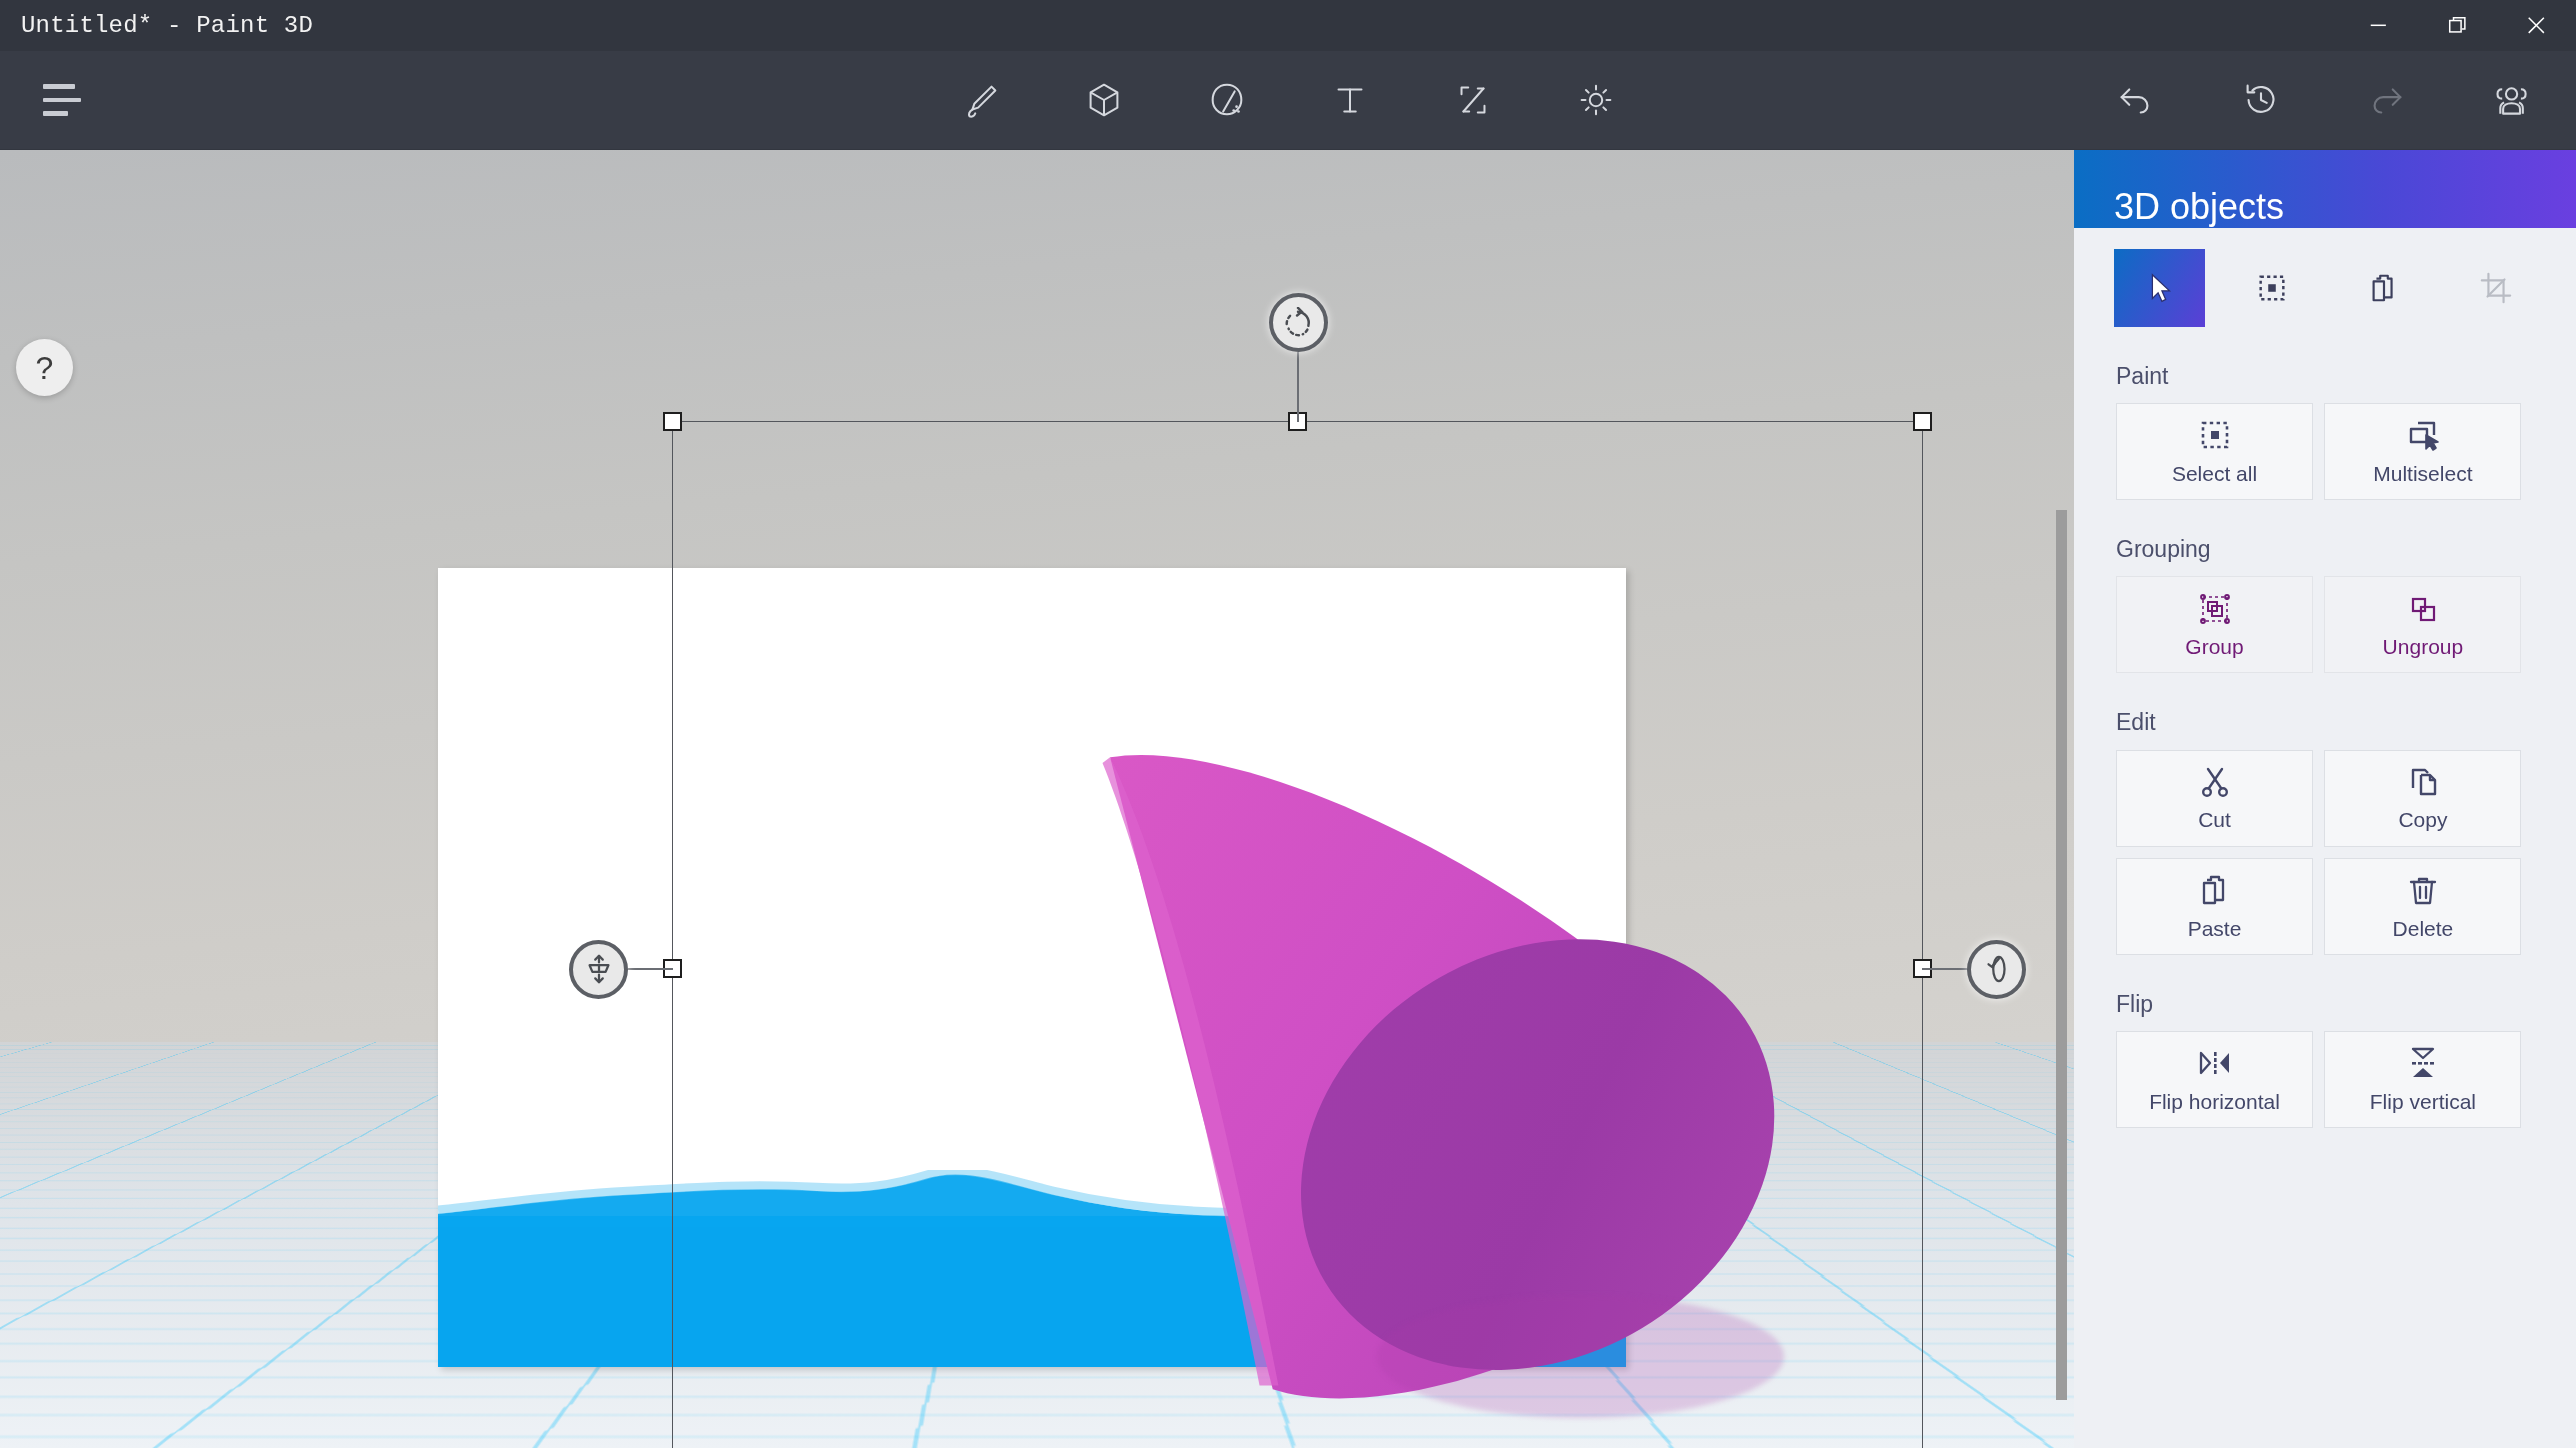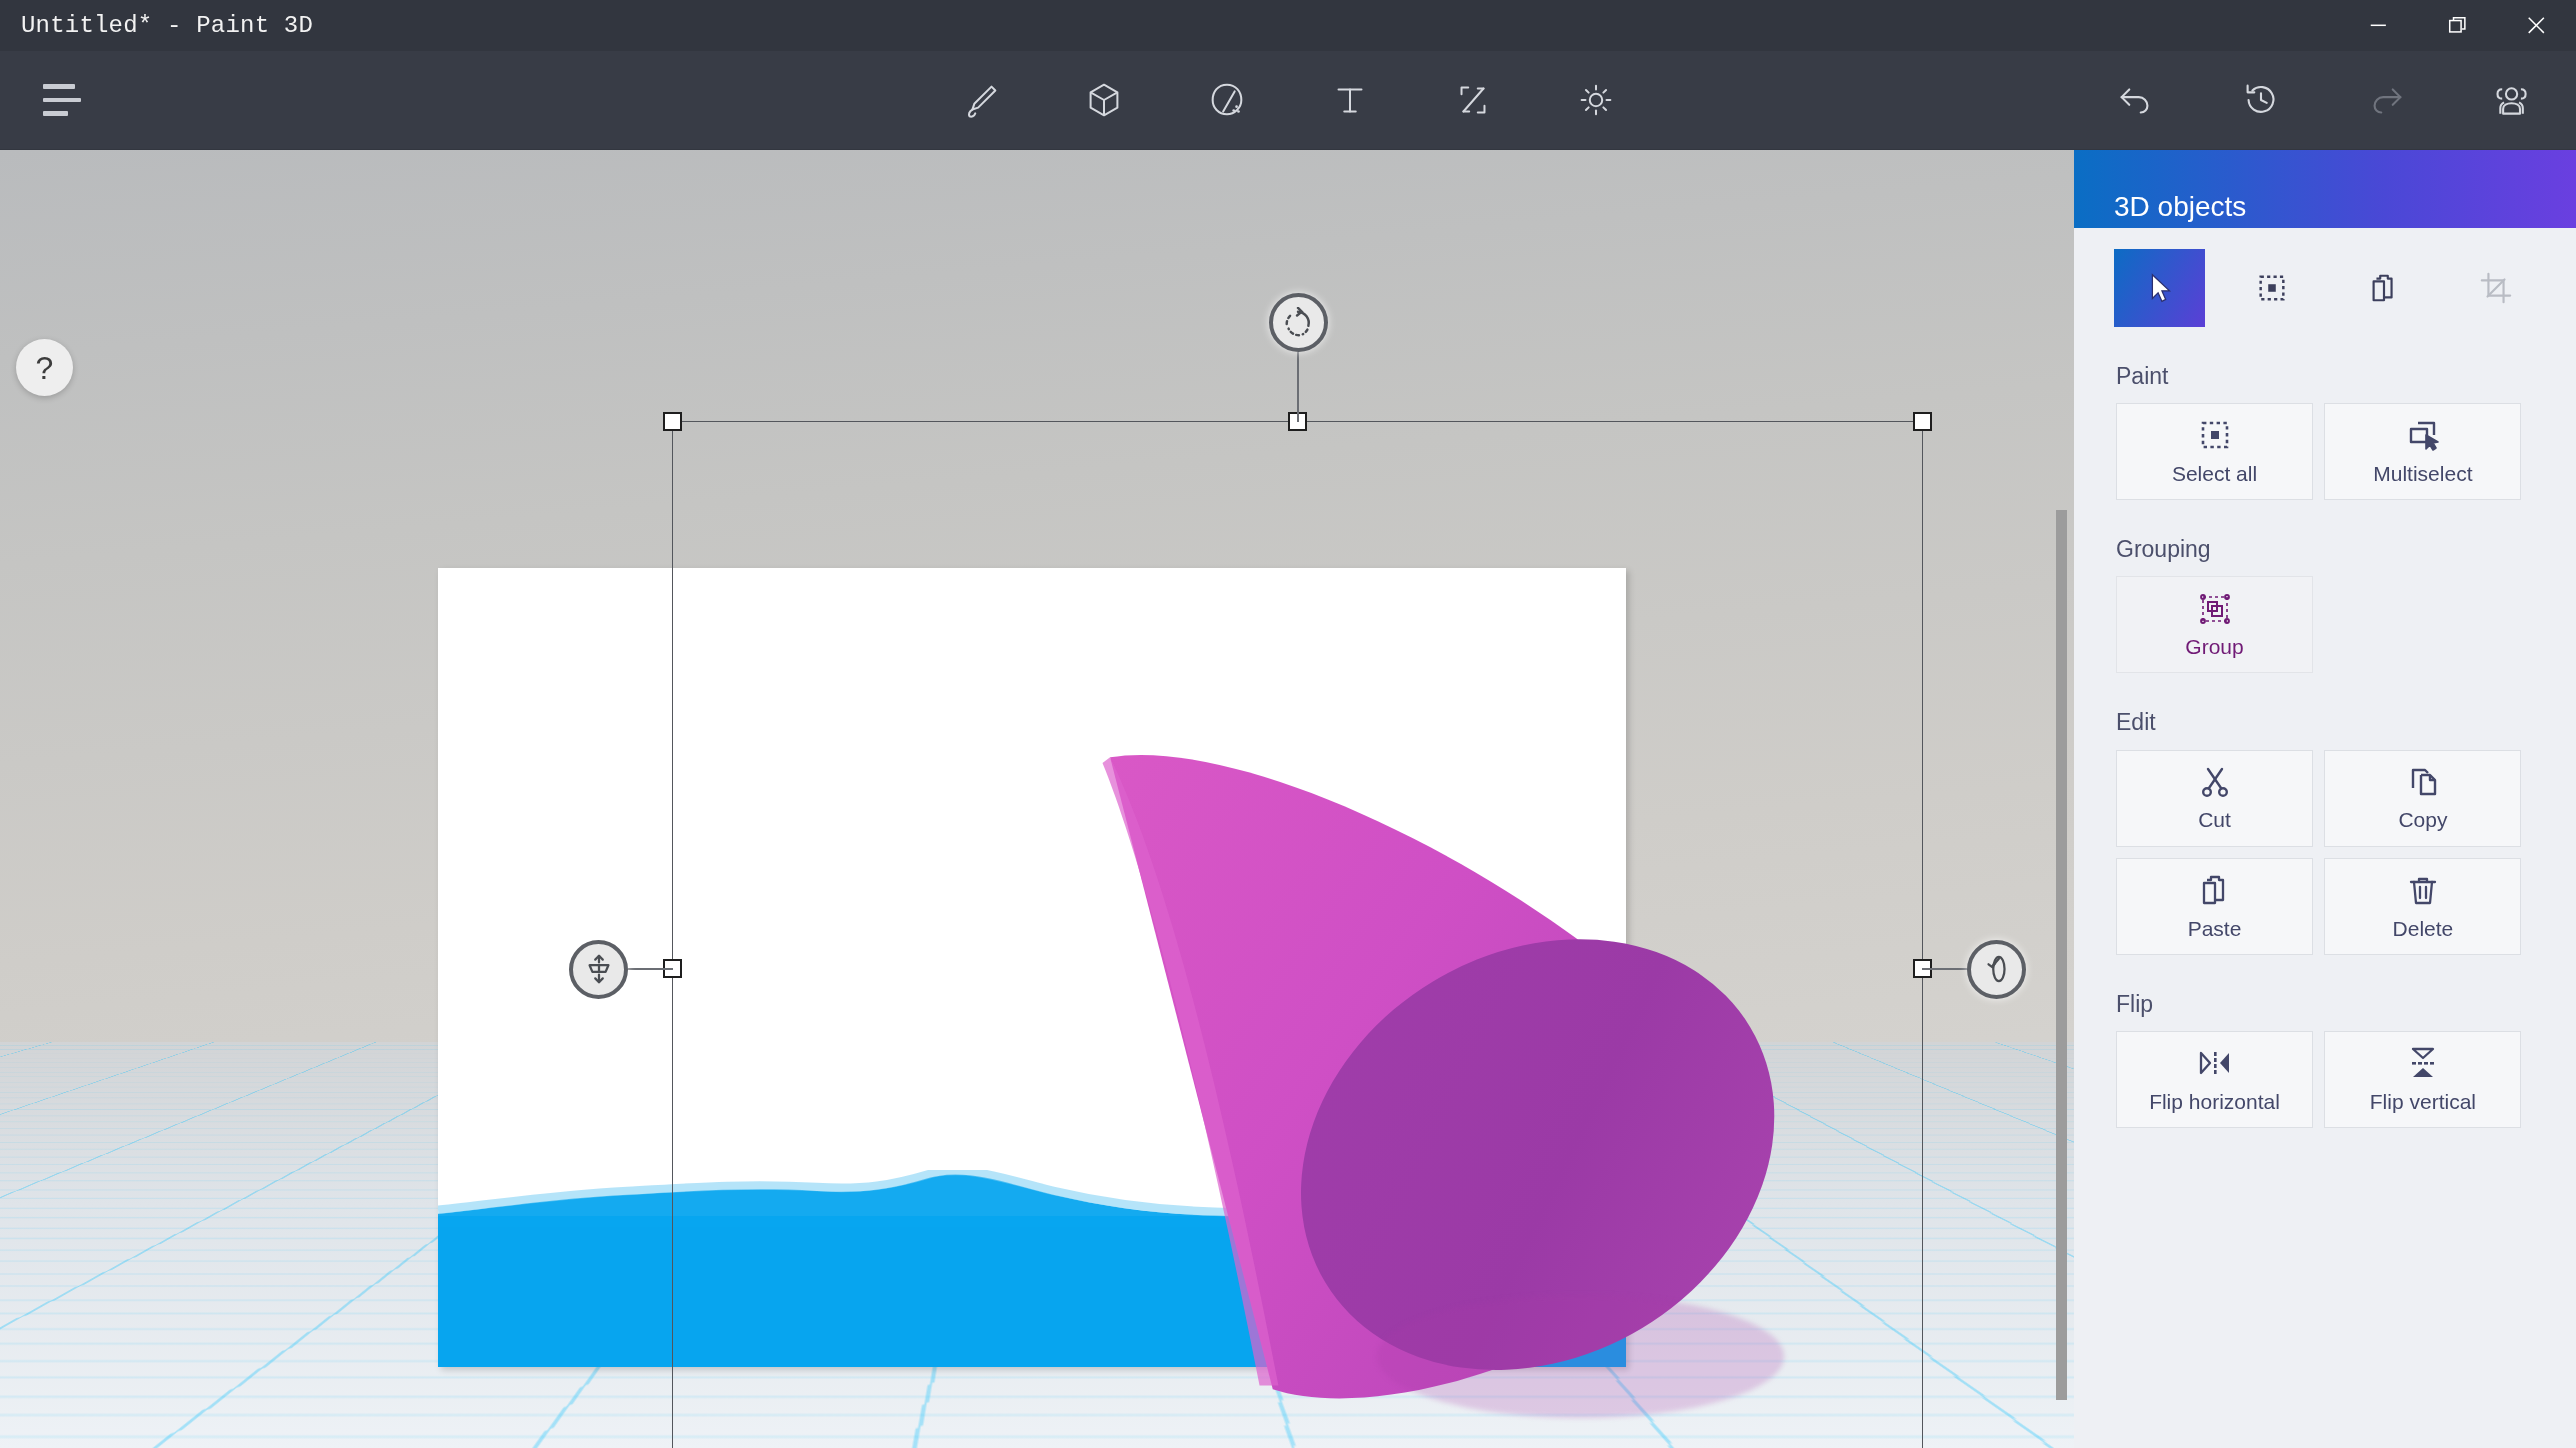--- a/index.html
+++ b/index.html
@@ -138,21 +138,21 @@
 
   
   .panel {
     position:absolute; right:0; top:150px; width:502px; height:1299px;
     background:#eef0f4;
   }
   .panel-header {
     height:78px; background:linear-gradient(90deg,#0a6ec4 0%, #4a48d6 62%, #6a3fe0 100%);
     display:flex; align-items:center;
   }
-  .panel-header-title { color:#ffffff; font-size:28px; margin-left:40px;margin-top:36px; }
+  .panel-header-title { color:#ffffff; font-size:36px; margin-left:40px;margin-top:36px; }
 
   .panel-tabs { display:flex; padding:21px 34px 0 40px; gap:21px; }
   .ptab {
     width:98px; height:78px; display:flex; align-items:center; justify-content:center;
     color:#3c3f5c;
   }
   .ptab.active {
     background:linear-gradient(120deg,#0c6cc4 0%, #5b3fd6 100%); color:#ffffff;
   }
   .ptab.disabled { color:#b9bcc4; }
@@ -449,20 +449,27 @@
           <rect x="6" y="6" width="24" height="24" stroke-dasharray="3 3" stroke-width="1.6"></rect>
           <circle cx="6" cy="6" r="1.9" fill="none"></circle>
           <circle cx="30" cy="6" r="1.9" fill="none"></circle>
           <circle cx="6" cy="30" r="1.9" fill="none"></circle>
           <circle cx="30" cy="30" r="1.9" fill="none"></circle>
           <rect x="11" y="11" width="9" height="9"></rect>
           <rect x="15" y="15" width="10" height="10"></rect>
         </svg>
         <span class="tile-label">Group</span>
       </div>
+      <div class="tile disabled">
+        <svg width="36" height="36" viewBox="0 0 36 36" fill="none" stroke="currentColor" stroke-width="2.2">
+          <rect x="8" y="8" width="12" height="12"></rect>
+          <rect x="16" y="16" width="13" height="13"></rect>
+        </svg>
+        <span class="tile-label">Ungroup</span>
+      </div>
     </div>
 
     <div class="sec-label">Edit</div>
     <div class="grid2">
       <div class="tile">
         <svg width="36" height="36" viewBox="0 0 36 36" fill="none" stroke="currentColor" stroke-width="2.4" stroke-linecap="round">
           <line x1="11" y1="5" x2="24" y2="24"></line>
           <line x1="25" y1="5" x2="12" y2="24"></line>
           <circle cx="10" cy="28" r="3.8"></circle>
           <circle cx="26" cy="28" r="3.8"></circle>

